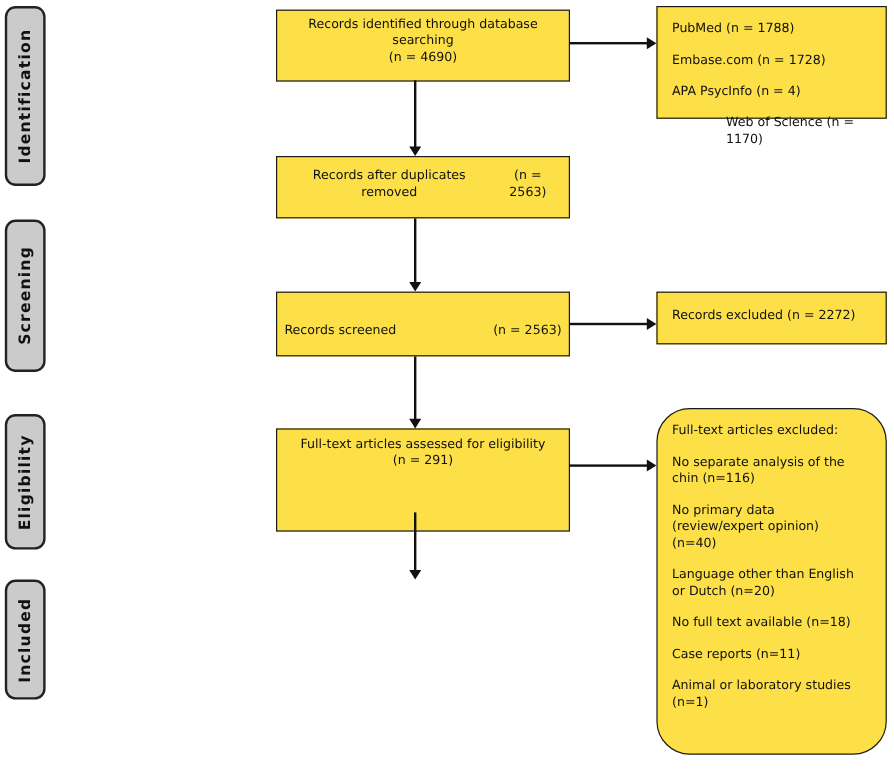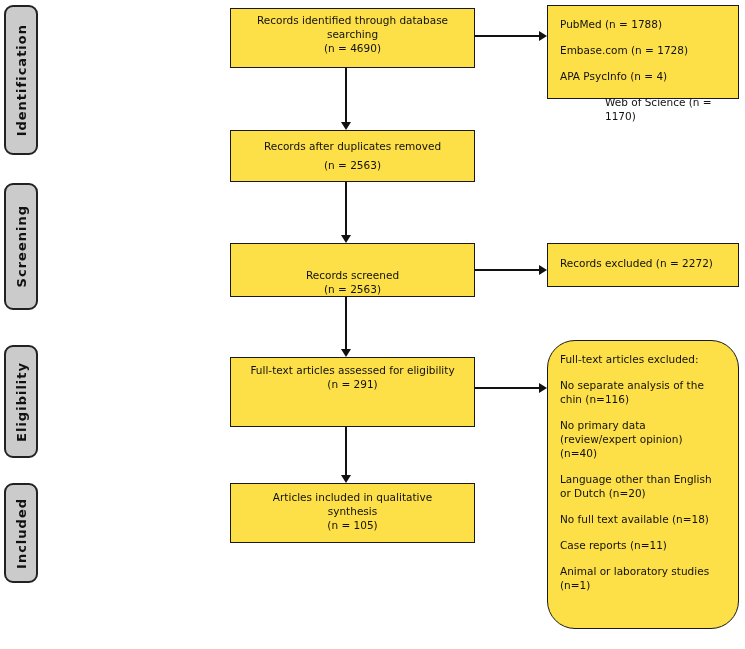--- a/index.html
+++ b/index.html
@@ -20,21 +20,21 @@
     white-space:nowrap;
   }
   
   .box{
     position:absolute;box-sizing:border-box;background:#fde047;
     border:1.5px solid #1a1a1a;font-size:10.5px;line-height:14px;
   }
   .center-box{left:230px;width:245px;text-align:center;}
   .right-box{left:547px;width:192px;text-align:left;}
   .pre{white-space:pre-line;}
-  .spread{display:flex;flex-direction:column;justify-content:space-between;}
+  .spread{display:flex;flex-direction:row;justify-content:space-between;}
   .db-line{margin-bottom:12px;}
   .db-line:last-child{margin-bottom:0;margin-left:45px;}
   .reason{margin-top:12px;}
   
   .v-arrow{position:absolute;width:12px;}
   .v-arrow .line{position:absolute;left:50%;transform:translateX(-50%);top:0;bottom:6px;width:2px;background:#111;}
   .v-arrow .head{position:absolute;left:50%;transform:translateX(-50%);bottom:0;width:0;height:0;
     border-left:5px solid transparent;border-right:5px solid transparent;border-top:8px solid #111;}
   .h-arrow{position:absolute;height:12px;}
   .h-arrow .line{position:absolute;top:50%;transform:translateY(-50%);left:0;right:6px;height:2px;background:#111;}
@@ -68,30 +68,25 @@
   <div class="box center-box spread" style="top:130px;height:52px;padding:8px 6px 9px;">
     <div>Records after duplicates removed</div>
     <div>(n = 2563)</div>
   </div>
 
   <div class="box center-box spread" style="top:243px;height:54px;padding:24px 6px 9px;">
     <div>Records screened</div>
     <div>(n = 2563)</div>
   </div>
 
-  <div class="box center-box" style="top:357px;height:70px;padding-top:5px;">
+  <div class="box center-box" style="top:357px;height:86px;padding-top:5px;">
     <div>Full-text articles assessed for eligibility</div>
     <div>(n = 291)</div>
   </div>
 
-  <div class="box center-box" style="top:483px;height:60px;padding-top:6px;">
-    <div class="pre">Articles included in qualitative
-synthesis</div>
-    <div>(n = 105)</div>
-  </div>
 
   <div class="box right-box" style="top:5px;height:94px;padding:11px 12px;">
     <div class="db-line">PubMed (n = 1788)</div>
     <div class="db-line">Embase.com (n = 1728)</div>
     <div class="db-line">APA PsycInfo (n = 4)</div>
     <div class="db-line">Web of Science (n = 1170)</div>
   </div>
 
   <div class="box right-box" style="top:243px;height:44px;padding:12px 12px;">
     <div>Records excluded (n = 2272)</div>

